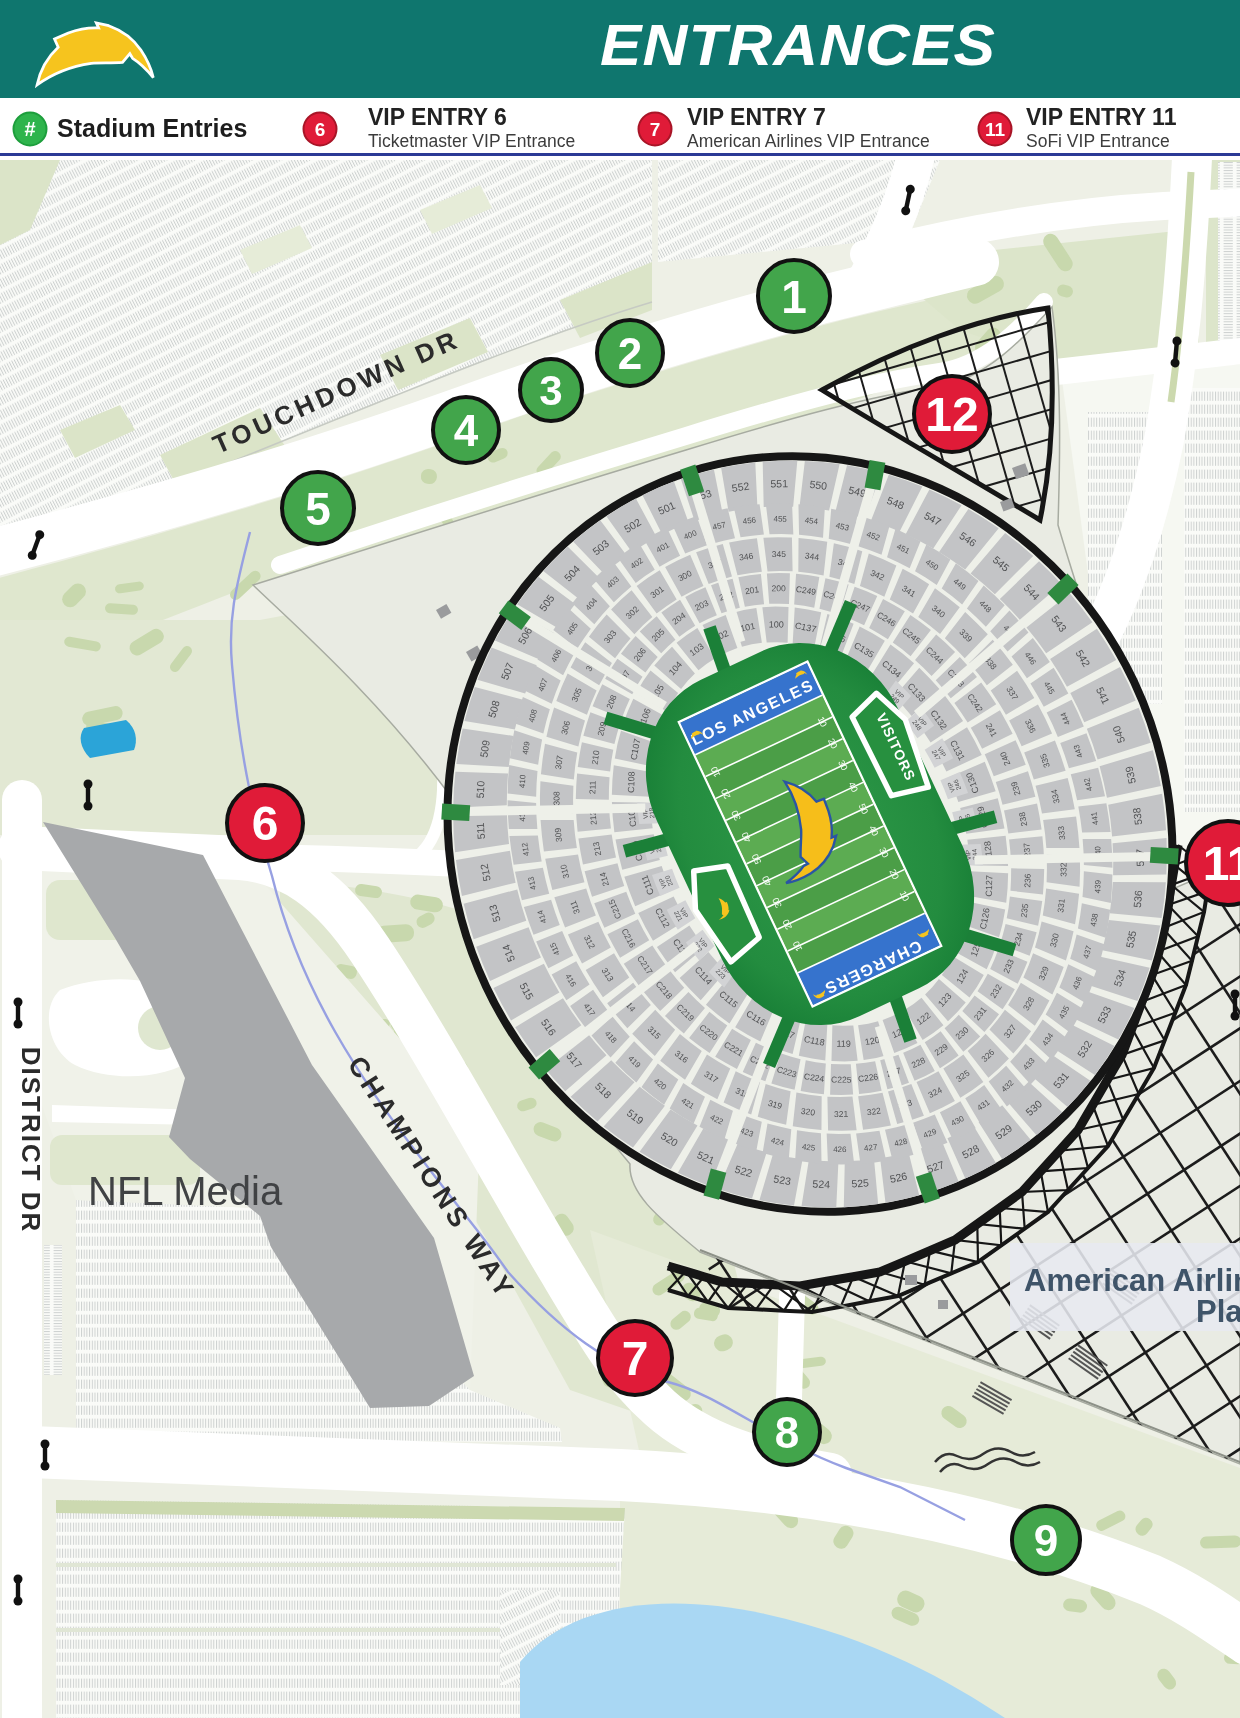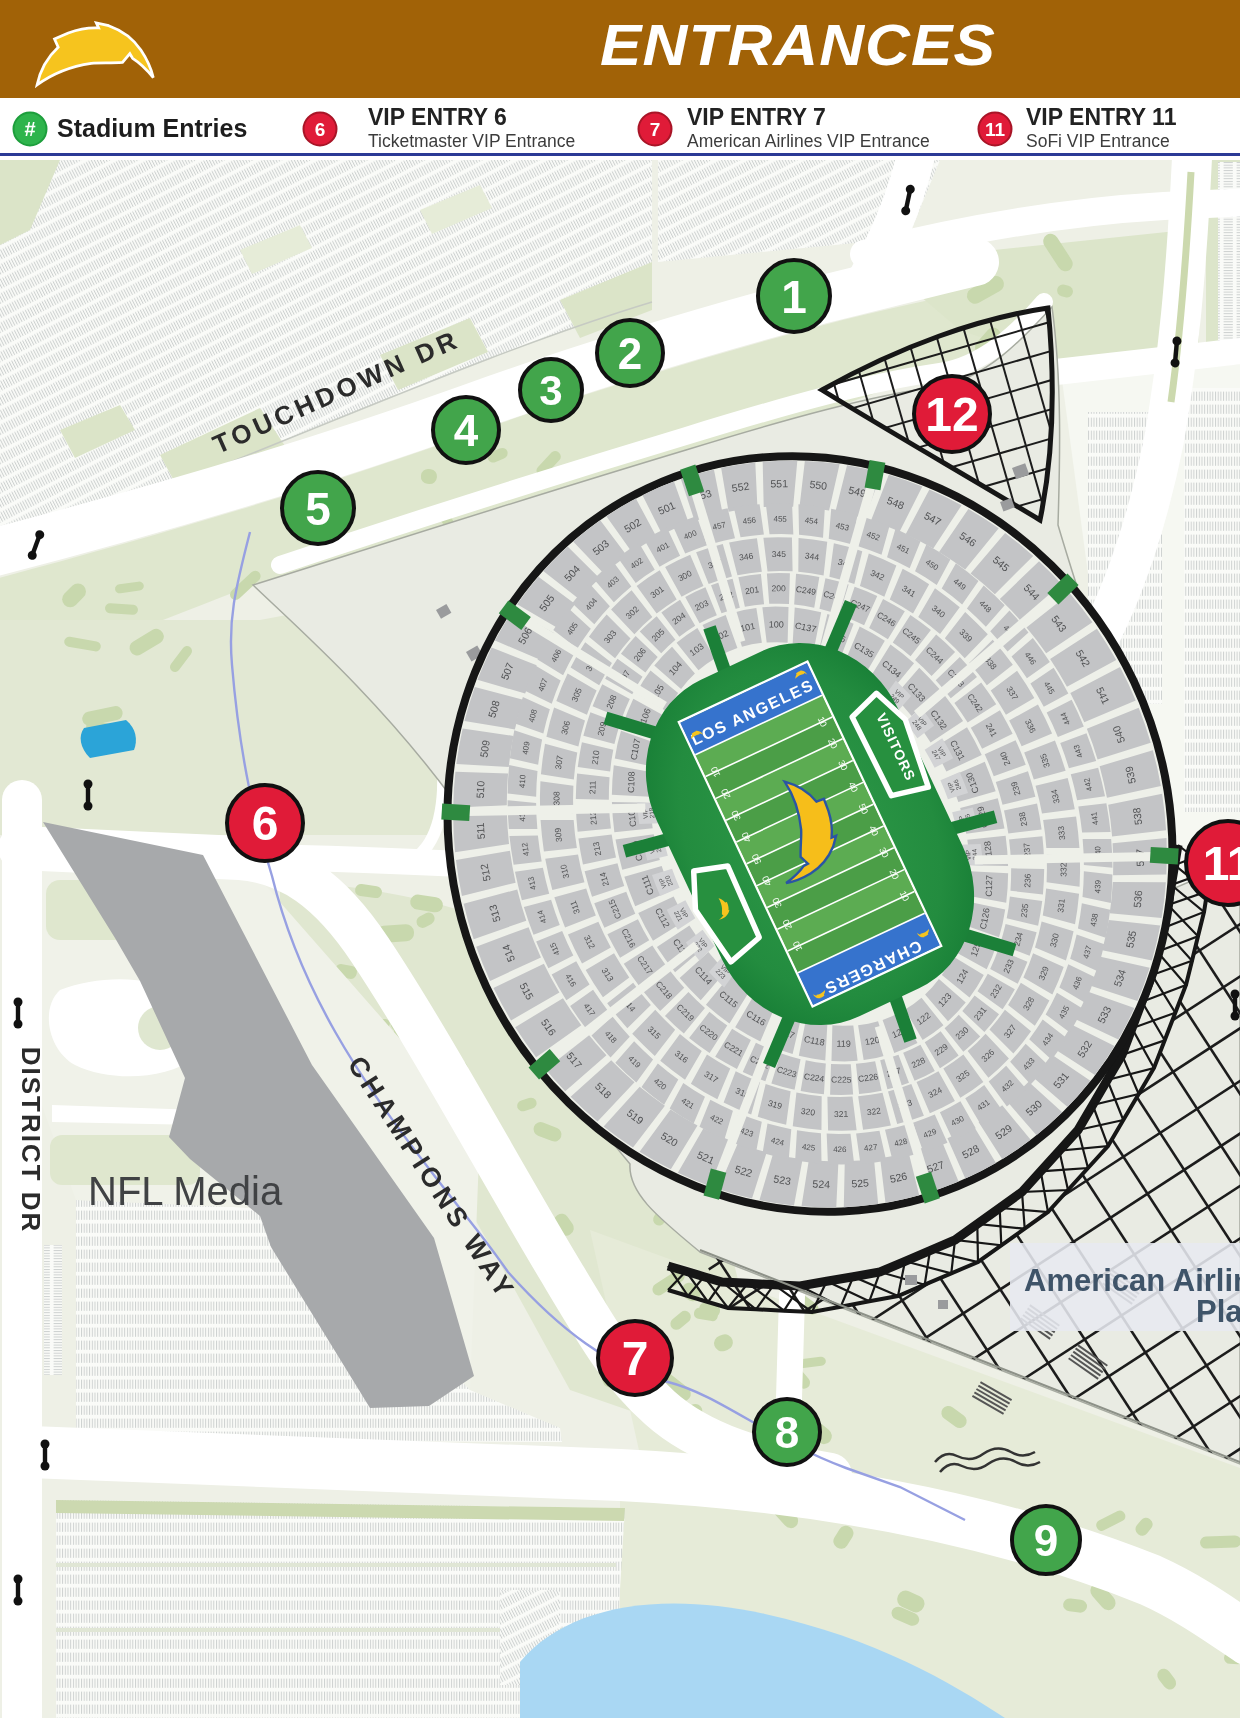--- a/index.html
+++ b/index.html
@@ -1,15 +1,15 @@
 <!DOCTYPE html>
 <html><head><meta charset="utf-8"><style>
 * { margin:0; padding:0; box-sizing:border-box; }
 body { width:1240px; height:1718px; position:relative; font-family:"Liberation Sans", sans-serif; overflow:hidden; background:#fff; }
-.hdr { position:absolute; top:0; left:0; width:1240px; height:98px; background:#a16207; }
+.hdr { position:absolute; top:0; left:0; width:1240px; height:98px; background:#0f766e; }
 .hdr h1 { position:absolute; left:578px; top:11px; width:440px; text-align:center; font-size:58px; font-style:italic; font-weight:bold; color:#fff; letter-spacing:1px; transform:scaleX(1.07); transform-origin:center; }
 .leg { position:absolute; top:98px; left:0; width:1240px; height:58px; background:#fff; border-bottom:3.5px solid #2b3a96; }
 </style></head>
 <body>
 <div class="hdr">
 <svg width="150" height="84" viewBox="10 0 160 84" style="position:absolute;left:18px;top:8px">
       <g transform="translate(95,44) rotate(0) scale(0.98) translate(-88,-40)">
         <path d="M 22,76 C 25,62 32,47 45,35 L 41,26 L 56,19.5 C 68,15 79,13.5 89,14 L 86.5,8.5 L 100,11.5 C 114,16.5 127,26 135,38 C 141,47 146,57 148.5,68 C 142,60 134,52 126,47 L 123,42 L 115,51.5 C 102,52.5 91,51.5 81,52.5 C 64,55 41,62 22,76 Z" fill="#f6c41e" stroke="#fff" stroke-width="3" stroke-linejoin="miter" stroke-miterlimit="4"></path>
       </g>
     </svg>

